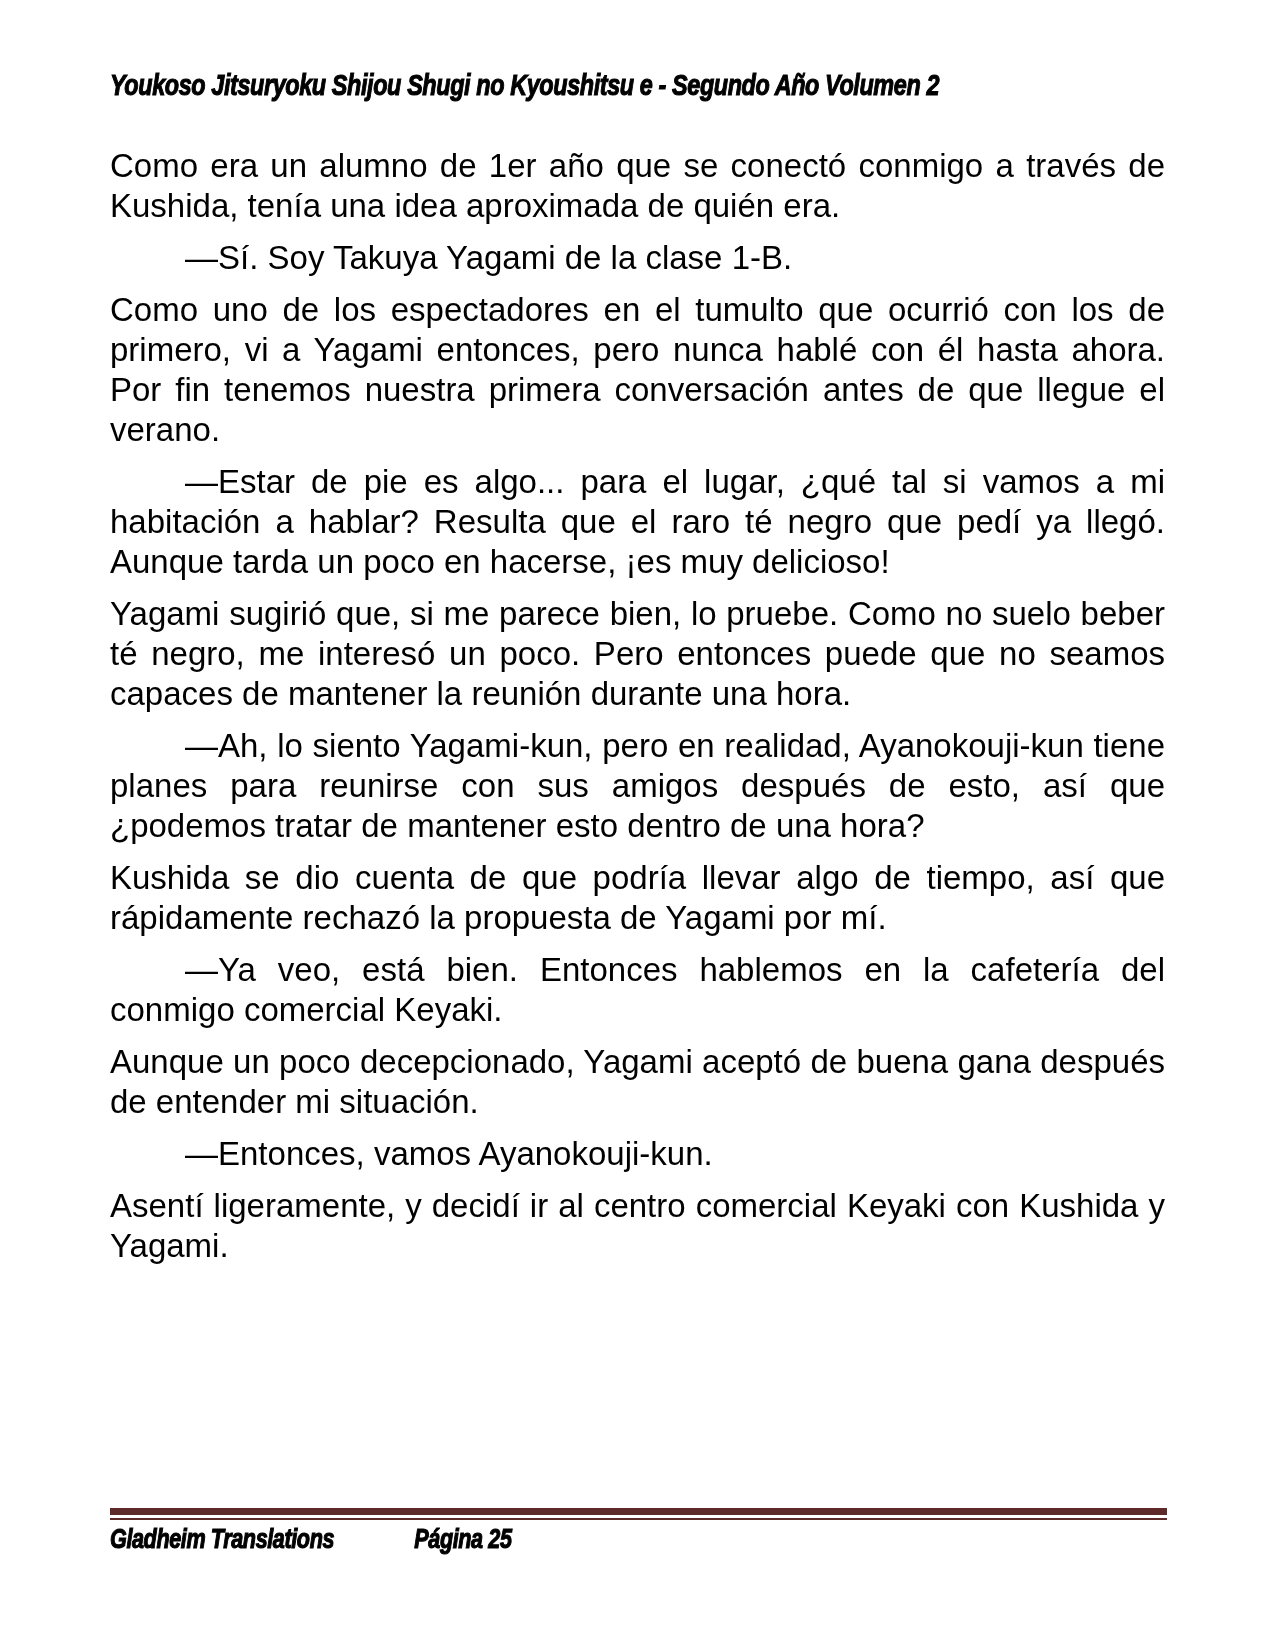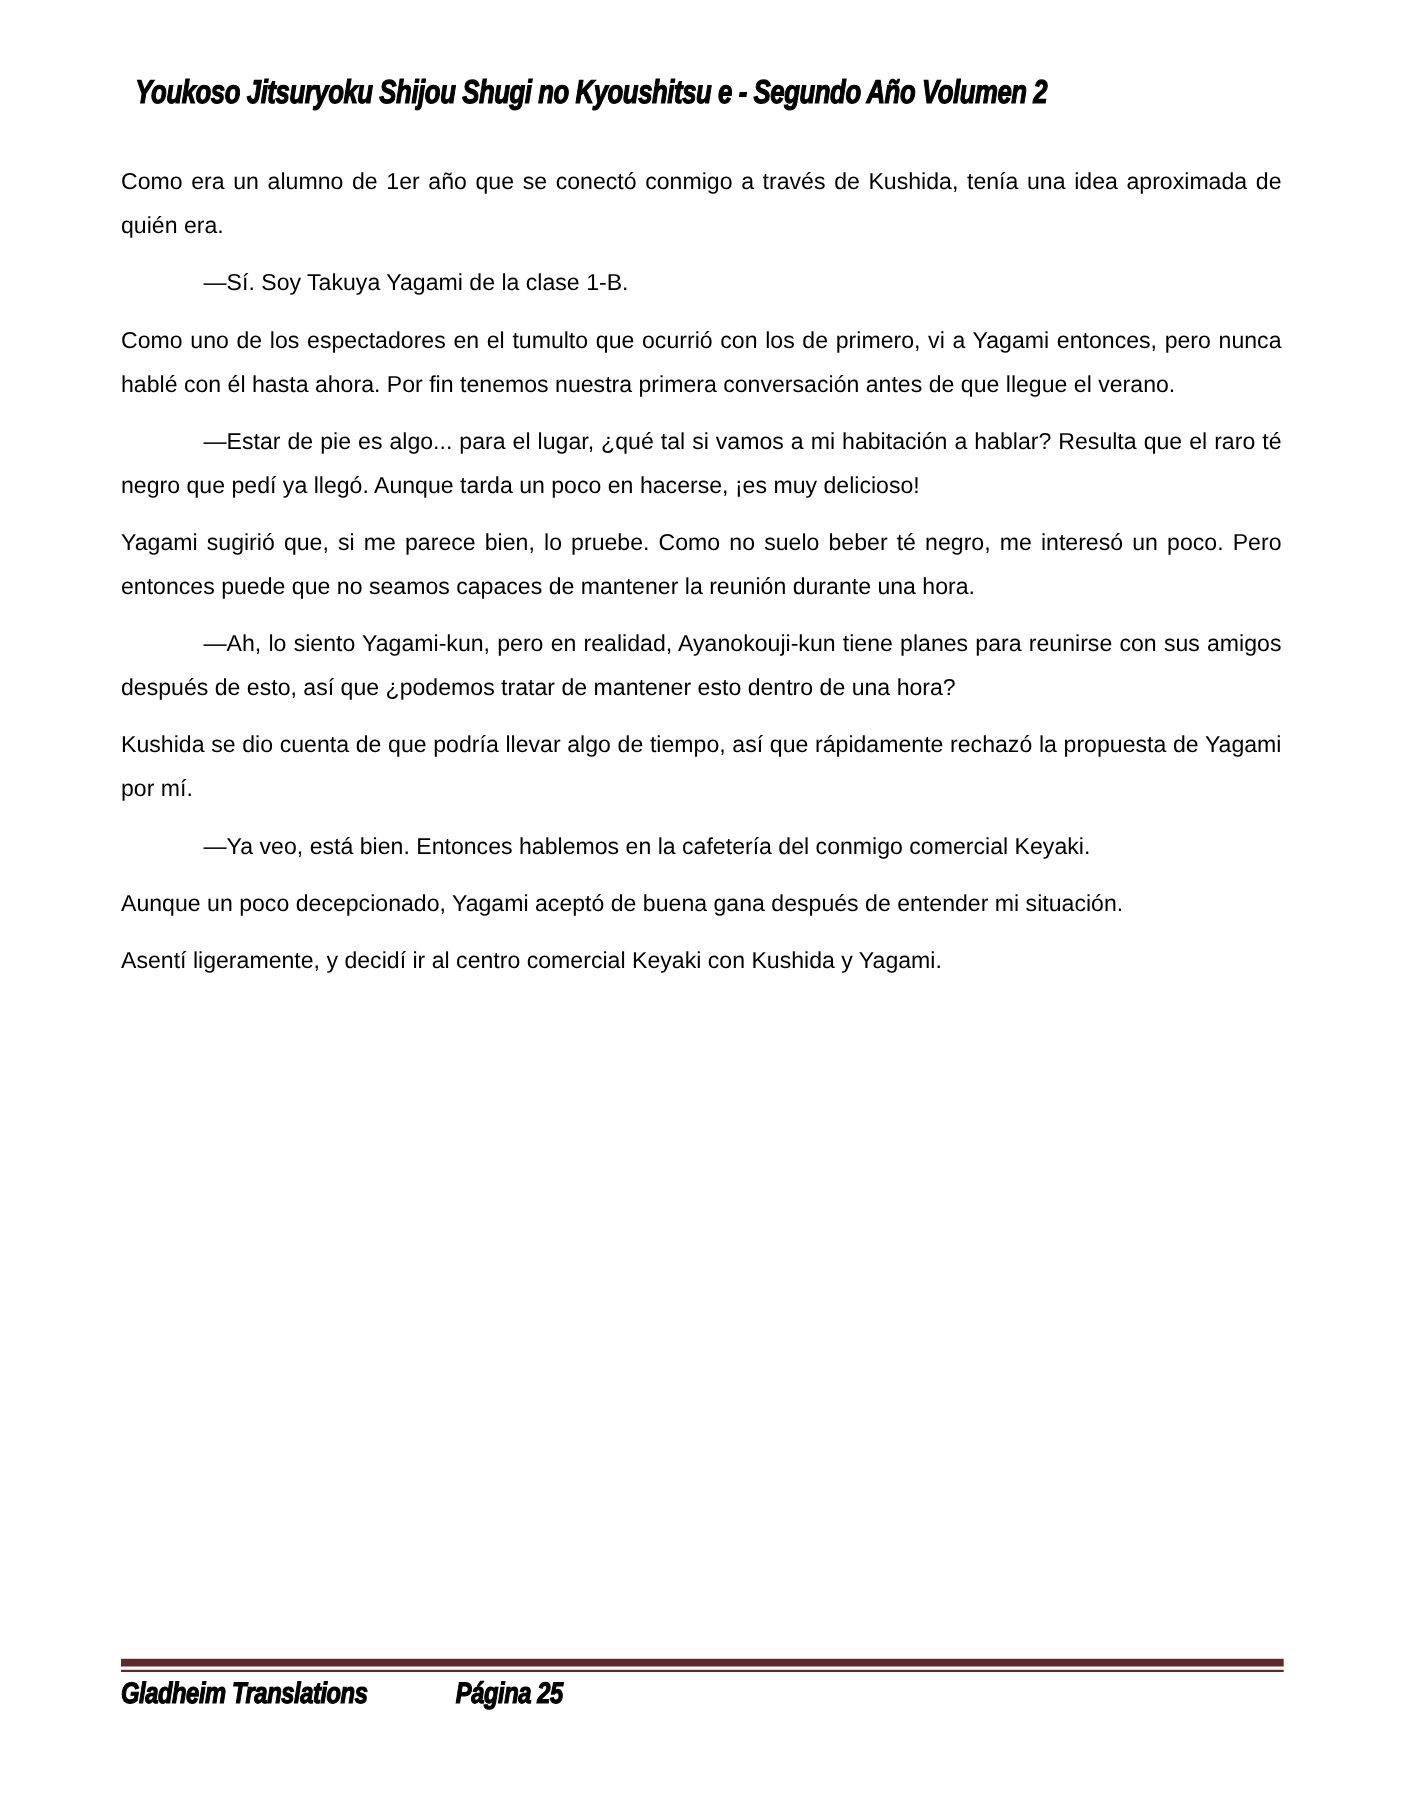--- a/index.html
+++ b/index.html
@@ -12,21 +12,21 @@
     width: 1275px;
     height: 1650px;
     background: #ffffff;
     overflow: hidden;
     font-family: "Liberation Sans", sans-serif;
     color: #000000;
   }
   
   .header {
     position: absolute;
-    left: 123px;
+    left: 110px;
     top: 68px;
     width: 1055px;
     white-space: nowrap;
   }
   .fancy {
     display: inline-block;
     font-weight: bold;
     font-style: italic;
     transform: scaleX(0.78);
     transform-origin: 0 50%;
@@ -34,21 +34,21 @@
     -webkit-text-stroke: 1.1px currentColor;
   }
   .header .fancy { font-size: 30px; }
 
   
   .content {
     position: absolute;
     left: 110px;
     top: 146px;
     width: 1055px;
-    font-size: 21px;
+    font-size: 33px;
     line-height: 40px;
     text-align: justify;
   }
   .content p {
     margin: 0 0 12px 0;
     padding: 0;
   }
   .content p.dialogue {
     text-indent: 75px;
   }
@@ -88,20 +88,21 @@
   <div class="content" id="paragraphs">
       <p class="para narrative">Como era un alumno de 1er año que se conectó conmigo a través de Kushida, tenía una idea aproximada de quién era.</p>
       <p class="para dialogue">—Sí. Soy Takuya Yagami de la clase 1-B.</p>
       <p class="para narrative">Como uno de los espectadores en el tumulto que ocurrió con los de primero, vi a Yagami entonces, pero nunca hablé con él hasta ahora. Por fin tenemos nuestra primera conversación antes de que llegue el verano.</p>
       <p class="para dialogue">—Estar de pie es algo... para el lugar, ¿qué tal si vamos a mi habitación a hablar? Resulta que el raro té negro que pedí ya llegó. Aunque tarda un poco en hacerse, ¡es muy delicioso!</p>
       <p class="para narrative">Yagami sugirió que, si me parece bien, lo pruebe. Como no suelo beber té negro, me interesó un poco. Pero entonces puede que no seamos capaces de mantener la reunión durante una hora.</p>
       <p class="para dialogue">—Ah, lo siento Yagami-kun, pero en realidad, Ayanokouji-kun tiene planes para reunirse con sus amigos después de esto, así que ¿podemos tratar de mantener esto dentro de una hora?</p>
       <p class="para narrative">Kushida se dio cuenta de que podría llevar algo de tiempo, así que rápidamente rechazó la propuesta de Yagami por mí.</p>
       <p class="para dialogue">—Ya veo, está bien. Entonces hablemos en la cafetería del conmigo comercial Keyaki.</p>
       <p class="para narrative">Aunque un poco decepcionado, Yagami aceptó de buena gana después de entender mi situación.</p>
+      <p class="para dialogue">—Entonces, vamos Ayanokouji-kun.</p>
       <p class="para narrative">Asentí ligeramente, y decidí ir al centro comercial Keyaki con Kushida y Yagami.</p>
     </div>
 
   <div class="footer-rule">
     <div class="rule-thick" style="background: rgb(93, 42, 41);"></div>
     <div class="rule-thin" style="background: rgb(93, 42, 41);"></div>
   </div>
 
   <div class="footer">
     <span class="fancy">Gladheim Translations</span>

